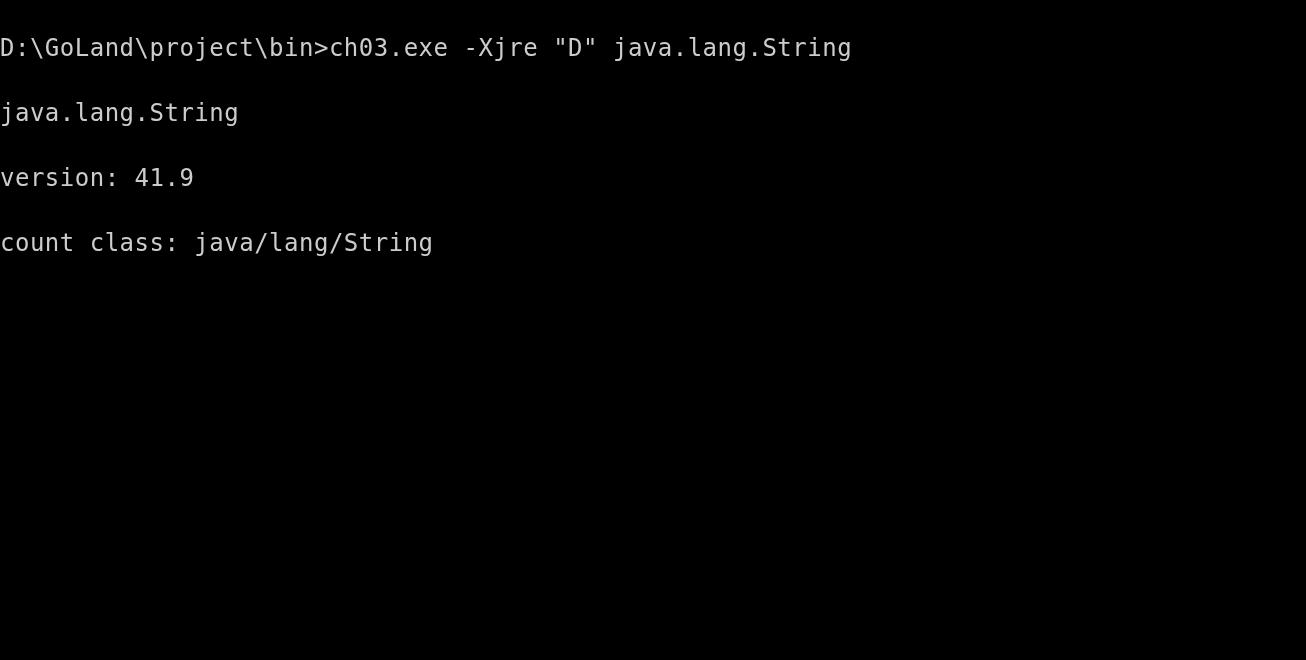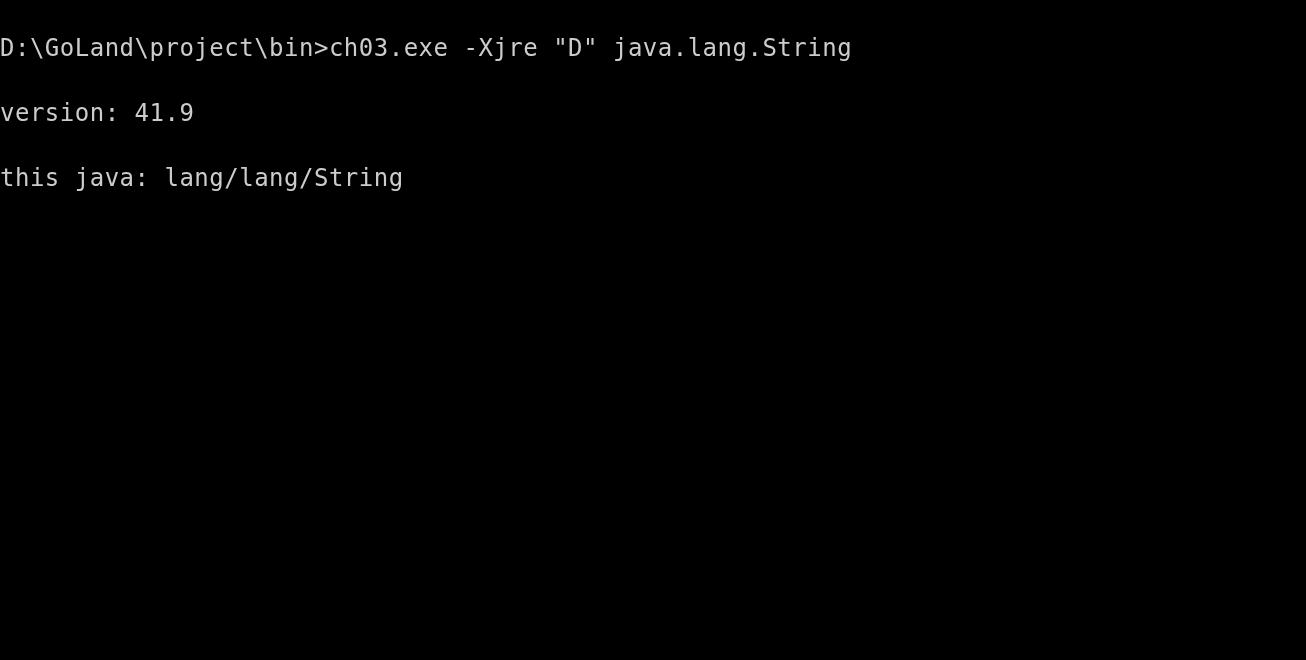--- a/index.html
+++ b/index.html
@@ -18,22 +18,23 @@
       white-space: pre;
       padding: 0;
     }
     .line { display: block; }
   </style>
 </head>
 <body>
 
 <div class="terminal">
 <span class="line"><span>D:\GoLand\project\bin&gt;</span><span>ch03.exe -Xjre "D" java.lang.String</span></span>
+<span class="line">java.lang.String</span>
 <span class="line"><span>version: </span><span>41.9</span></span>
-<span class="line"><span>this java: </span><span>lang/lang/String</span></span>
+<span class="line"><span>count class: </span><span>java/lang/String</span></span>
 
 
 
 
 
 
 
 
 
 

